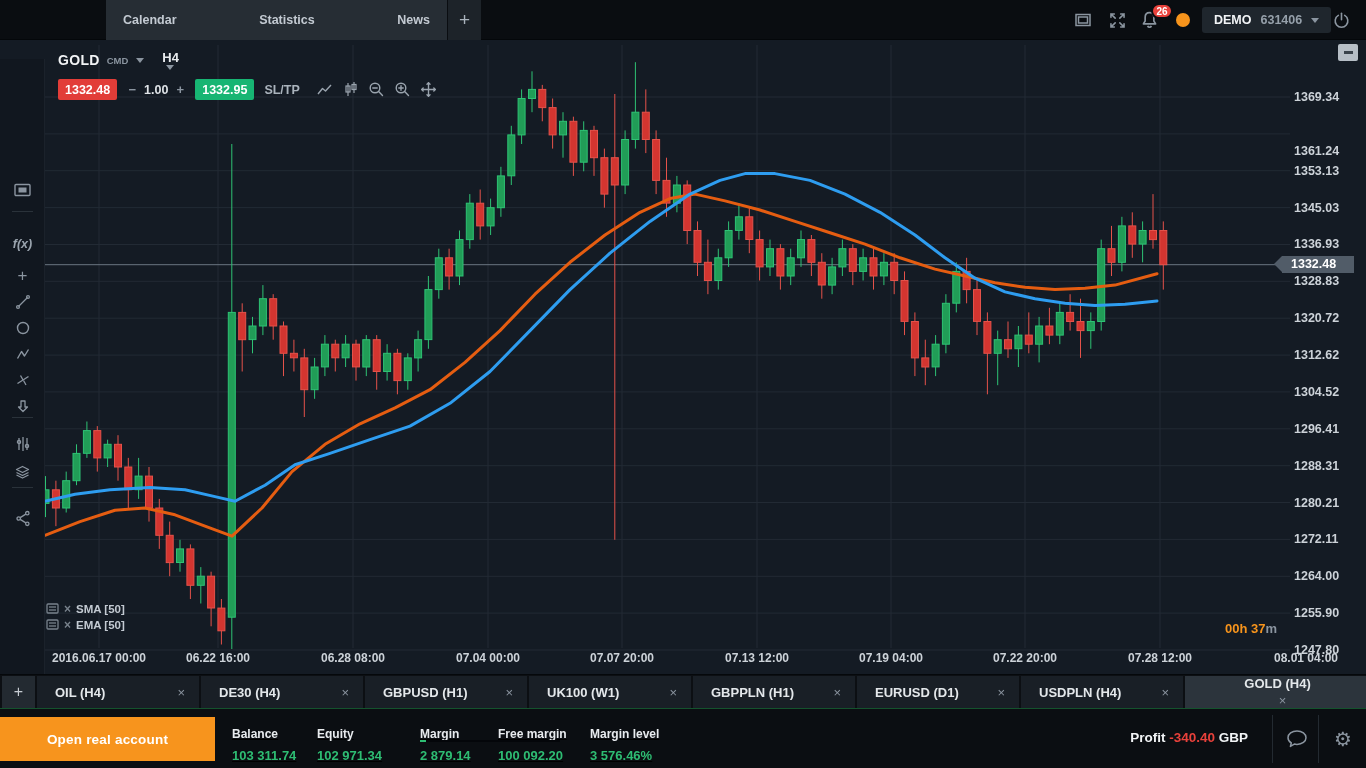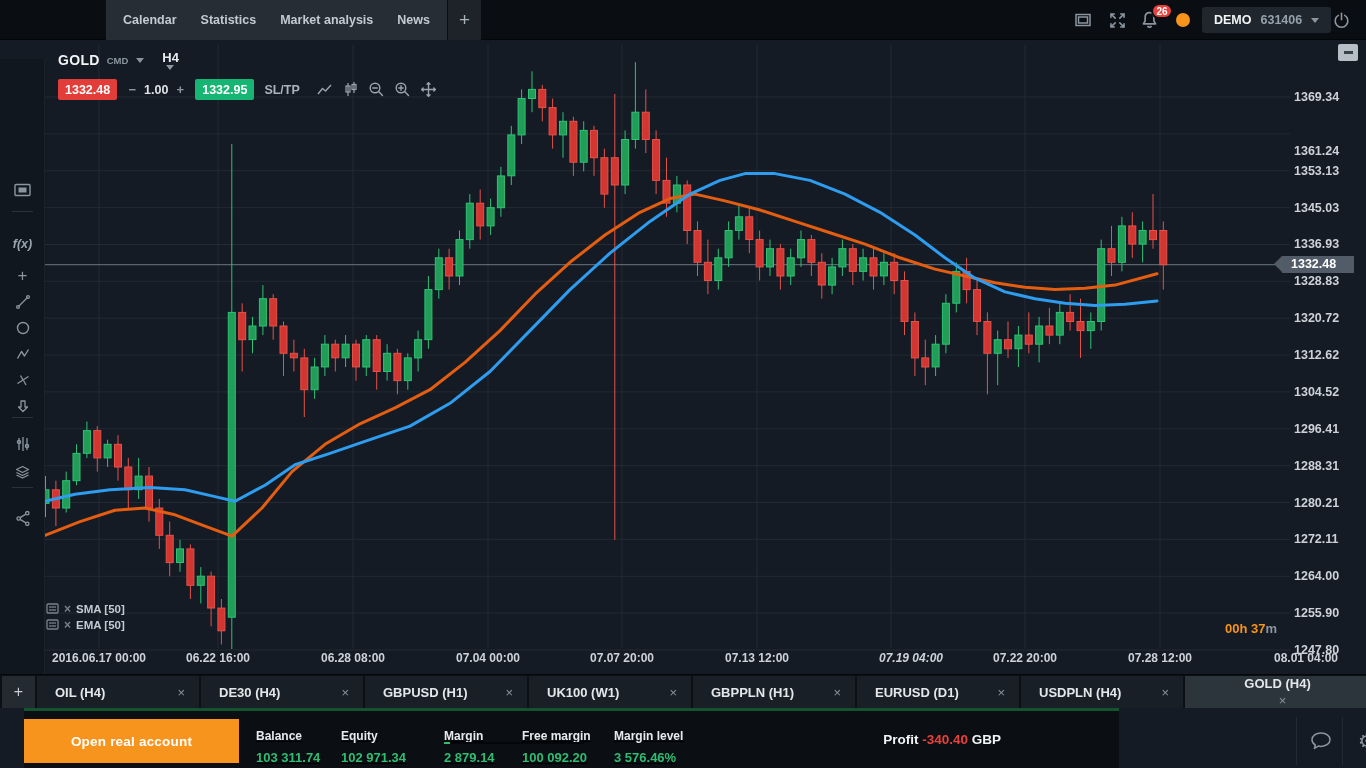--- a/index.html
+++ b/index.html
@@ -63,21 +63,21 @@
 
   
   .bottabs{position:absolute;left:0;top:674px;width:1366px;height:34px;background:#0c0f13;border-top:1px solid #05080b;z-index:25;}
   .bt-add{position:absolute;left:2px;top:1px;width:33px;height:32px;background:#232a31;color:#c6ccd2;font-size:16px;display:flex;align-items:center;justify-content:center;}
   .btab{position:absolute;top:1px;height:32px;background:#191f26;display:flex;align-items:center;justify-content:space-between;padding:0 14px 0 18px;}
   .btab.active{background:#2c343c;}
   .btab-label{color:#e3e7ea;font-size:13px;font-weight:700;white-space:nowrap;}
   .btab-x{color:#8b95a0;font-size:13px;font-weight:400;margin-left:10px;}
 
   
-  .statusbar{position:absolute;left:0;top:708px;width:1095px;height:60px;background:#0b0e12;border-top:3px solid #14532d;z-index:25;margin-left:24px;}
+  .statusbar{position:absolute;left:0;top:708px;width:1366px;height:60px;background:#0b0e12;border-top:1px solid #14532d;z-index:25;}
   .open-real{position:absolute;left:0;top:8px;width:215px;height:44px;background:#f7941d;color:#fff;font-size:13.5px;font-weight:700;display:flex;align-items:center;justify-content:center;letter-spacing:.2px;}
   .metric{position:absolute;top:18px;text-decoration:underline;}
   .metric .m-label{color:#e8ebee;font-size:12px;font-weight:700;white-space:nowrap;}
   .metric .m-value{color:#2ebd73;font-size:13px;font-weight:700;margin-top:7px;white-space:nowrap;}
   .margin-bar{position:absolute;left:420px;top:31px;width:140px;height:2px;background:#04060a;}
   .margin-bar-fill{width:6px;height:2px;background:#2ebd73;}
   .profit{position:absolute;top:21px;right:118px;font-size:13.5px;font-weight:700;white-space:nowrap;}
   .p-label,.p-cur{color:#f2f4f6;}
   .p-val{color:#e8413b;}
   .sb-div{position:absolute;top:6px;width:1px;height:48px;background:#232a31;}
@@ -87,21 +87,20 @@
 </head>
 <body>
 
 <div class="app">
 
   <div class="topbar">
 
     <div class="navstrip">
         <div class="nav-tab">Calendar</div>
         <div class="nav-tab">Statistics</div>
-        <div class="nav-tab">Market analysis</div>
         <div class="nav-tab">News</div>
       </div>
     <div class="add-tab">+</div>
 
     <div class="tr-icon" style="left:1074px;">
       <svg width="18" height="16" viewBox="0 0 18 16" stroke="#8b95a0" fill="none" stroke-width="1.5">
           <rect x="2" y="2.5" width="14" height="11"></rect>
           <rect x="4.5" y="5" width="9" height="6"></rect>
         </svg>
     </div>
@@ -541,21 +540,21 @@
       <div class="price-label" style="top: 642.005px;">1247.80</div>
     </div>
   <div class="price-tag">1332.48</div>
   <div id="time-axis">
       <div class="time-label" style="left: 99px;">2016.06.17 00:00</div>
       <div class="time-label" style="left: 218px;">06.22 16:00</div>
       <div class="time-label" style="left: 353px;">06.28 08:00</div>
       <div class="time-label" style="left: 488px;">07.04 00:00</div>
       <div class="time-label" style="left: 622px;">07.07 20:00</div>
       <div class="time-label" style="left: 757px;">07.13 12:00</div>
-      <div class="time-label" style="left: 911px; font-style: italic;">07.19 04:00</div>
+      <div class="time-label" style="left: 891px;">07.19 04:00</div>
       <div class="time-label" style="left: 1025px;">07.22 20:00</div>
       <div class="time-label" style="left: 1160px;">07.28 12:00</div>
       <div class="time-label" style="left: 1306px;">08.01 04:00</div>
     </div>
 
   <div class="legend" id="legend">
       <div class="legend-row">
         <span><svg width="13" height="11" viewBox="0 0 13 11" stroke="#78828c" fill="none" stroke-width="1.3">
             <rect x="1" y="1" width="11" height="9" rx="1"></rect>
             <line x1="3" y1="4" x2="10" y2="4"></line>

